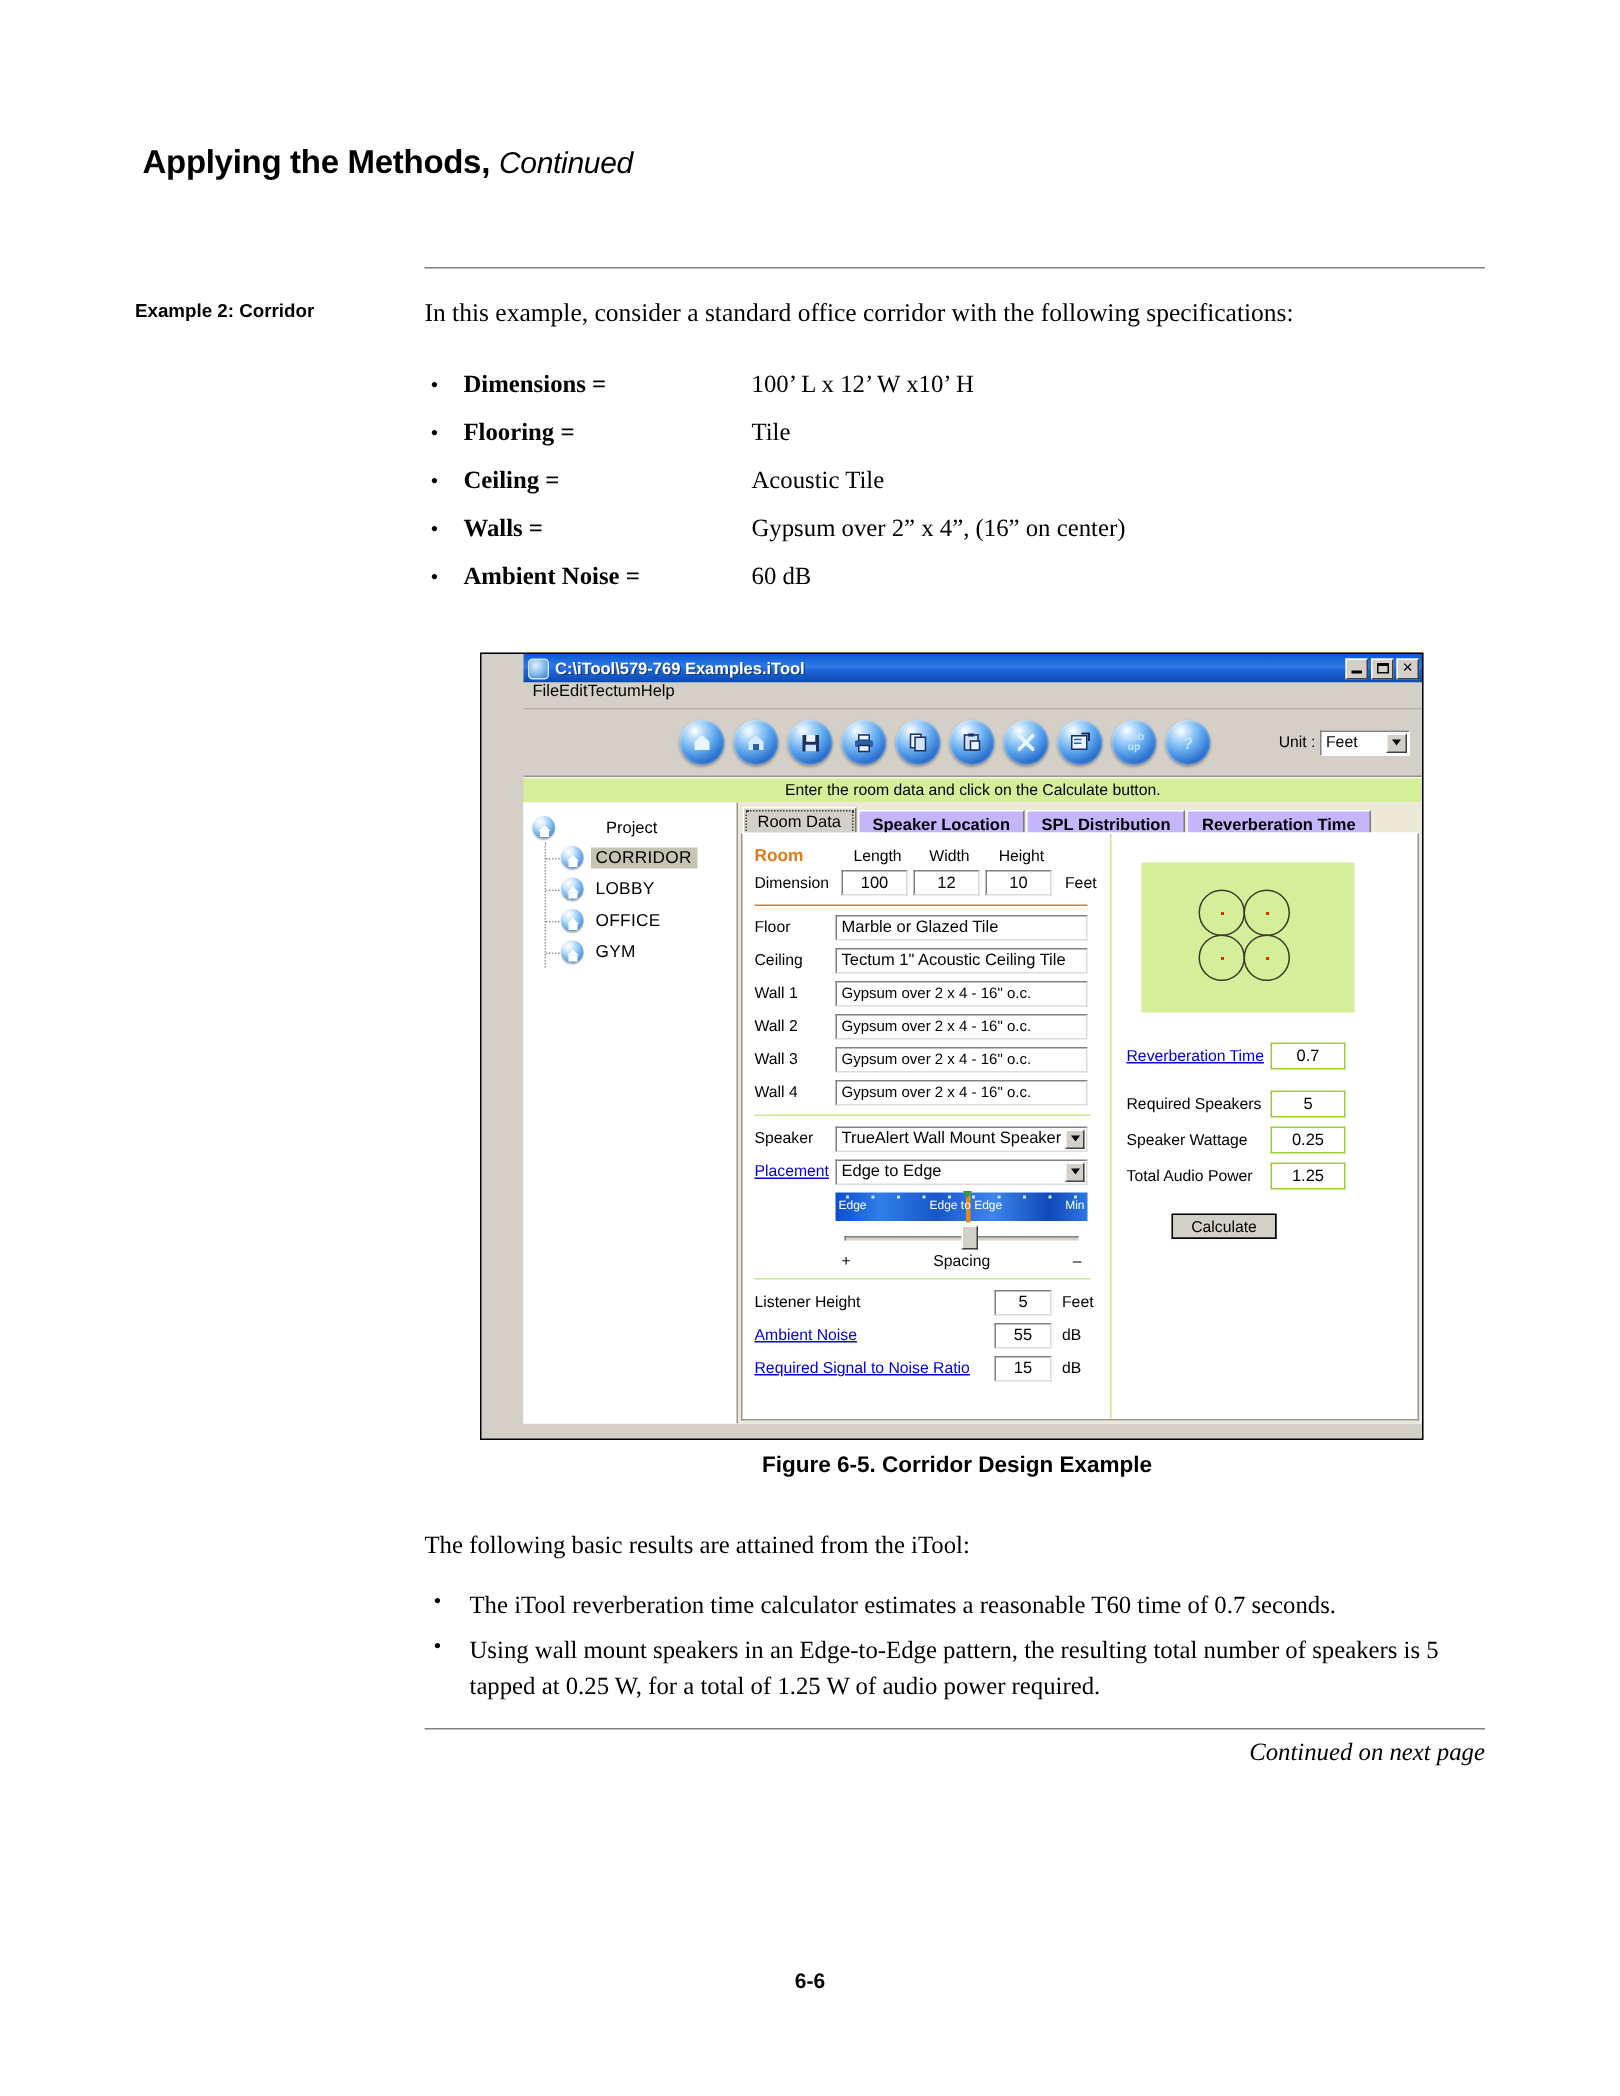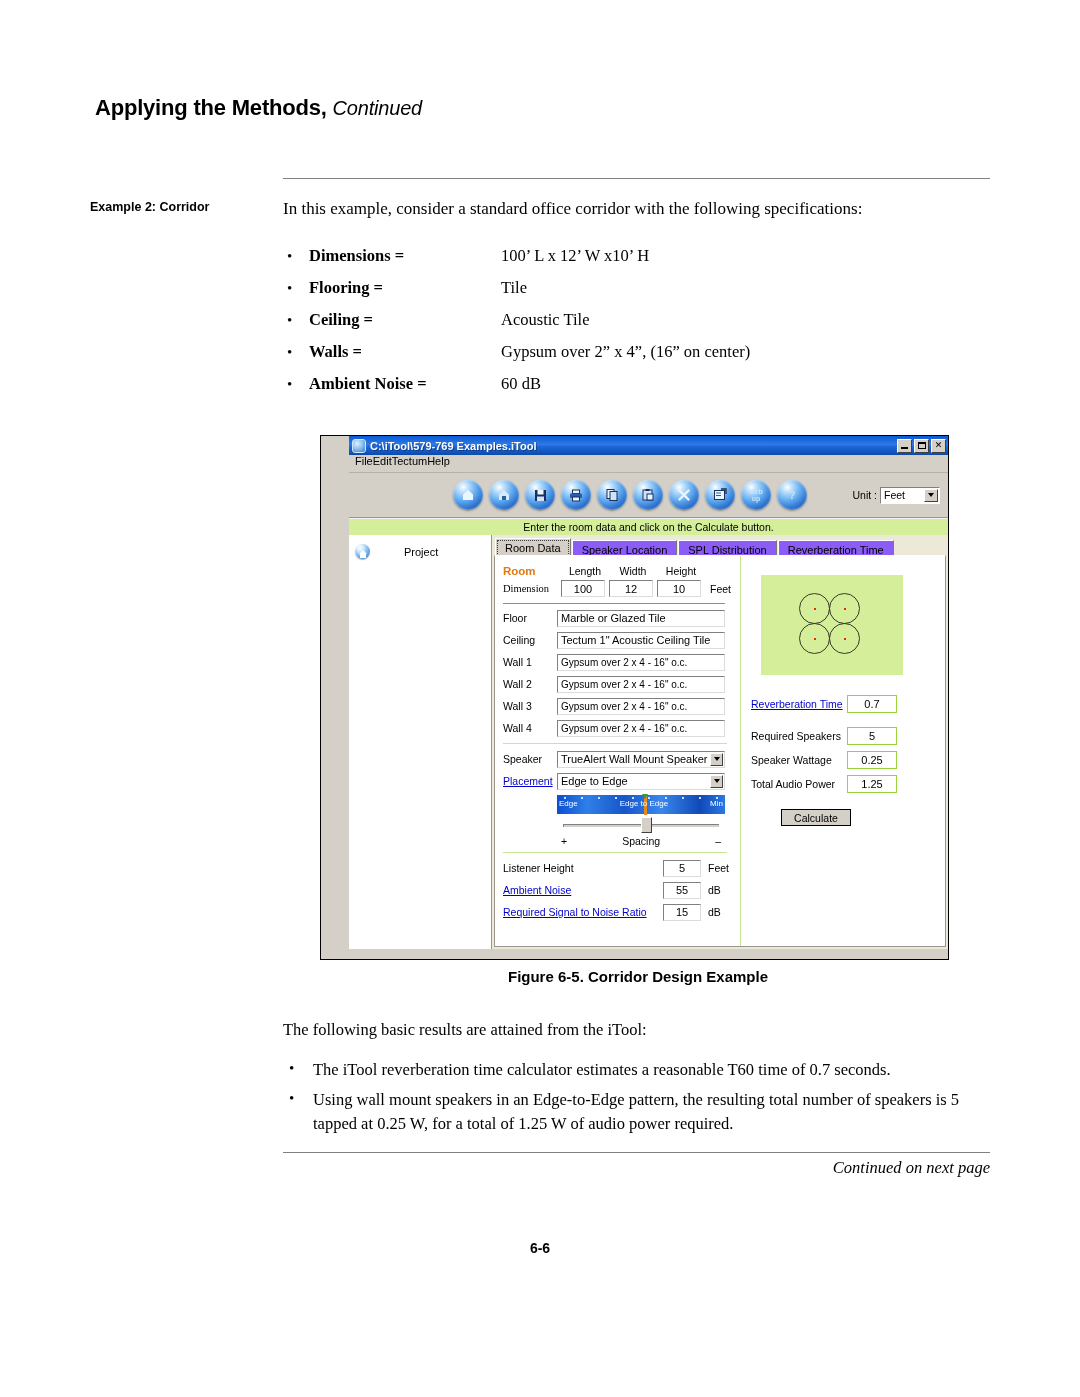--- a/index.html
+++ b/index.html
@@ -333,26 +333,27 @@
     align-items: flex-end;
     height: 20px;
     padding-left: 3px;
     gap: 1px;
   }
   .tab {
     height: 18px;
     padding: 0 9px;
     display: flex; align-items: center;
     font-size: 11px;
-    background: #8b5cf6;
+    background: #c4b5fd;
     border: 1px solid #fff;
     border-right-color: #7d7a73;
     border-bottom: none;
     box-sizing: border-box;
     color: #000;
+    font-weight: bold;
   }
   .tab.active {
     background: #d4d0c8;
     height: 20px;
     font-weight: normal;
     border: 1px solid #fff;
     border-right-color: #7d7a73;
     outline: 1px dotted #404040;
     outline-offset: -3px;
   }
@@ -401,21 +402,20 @@
   }
   .dim-row {
     display: flex;
     align-items: center;
     height: 21px;
     margin-top: 1px;
   }
   .dim-lab {
     width: 58px;
     font-size: 10.5px;
-    font-family: Liberation Serif, serif;
   }
   .inputbox {
     background: #fff;
     border: 1px solid #808080;
     border-right-color: #dcdcdc; border-bottom-color: #dcdcdc;
     box-sizing: border-box;
     font-size: 11px;
     display: flex; align-items: center;
     padding: 0 3px;
     height: 17px;
@@ -698,21 +698,21 @@
     left: 283px;
     top: 1158px;
     width: 707px;
     text-align: right;
     font-style: italic;
     font-size: 16.5px;
   }
   .page-num {
     position: absolute;
     left: 0; right: 0;
-    top: 1240px;
+    top: 1312px;
     text-align: center;
     font-family: "Liberation Sans", sans-serif;
     font-size: 14px;
     font-weight: bold;
   }
 </style>
 </head>
 <body>
 
 <div class="page-title">
@@ -857,20 +857,46 @@
 
   <div class="app-body">
 
     <div class="tree-panel">
       <div class="tree-root">
         <span class="node-icon">
             <span class="house"></span>
           </span>
         <span class="tree-root-label">Project</span>
       </div>
+      <div class="tree-children">
+        <div class="tree-node">
+          <span class="node-icon">
+              <span class="house"></span>
+            </span>
+          <span class="tree-label selected">CORRIDOR</span>
+        </div>
+        <div class="tree-node">
+          <span class="node-icon">
+              <span class="house"></span>
+            </span>
+          <span class="tree-label">LOBBY</span>
+        </div>
+        <div class="tree-node">
+          <span class="node-icon">
+              <span class="house"></span>
+            </span>
+          <span class="tree-label">OFFICE</span>
+        </div>
+        <div class="tree-node">
+          <span class="node-icon">
+              <span class="house"></span>
+            </span>
+          <span class="tree-label">GYM</span>
+        </div>
+      </div>
     </div>
 
     <div class="content-panel">
       <div class="tabstrip">
         <div class="tab active">Room Data</div>
         <div class="tab">Speaker Location</div>
         <div class="tab">SPL Distribution</div>
         <div class="tab">Reverberation Time</div>
       </div>
 

